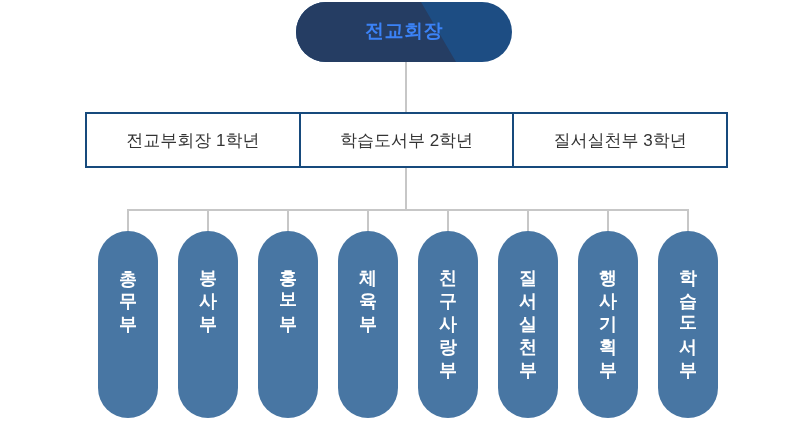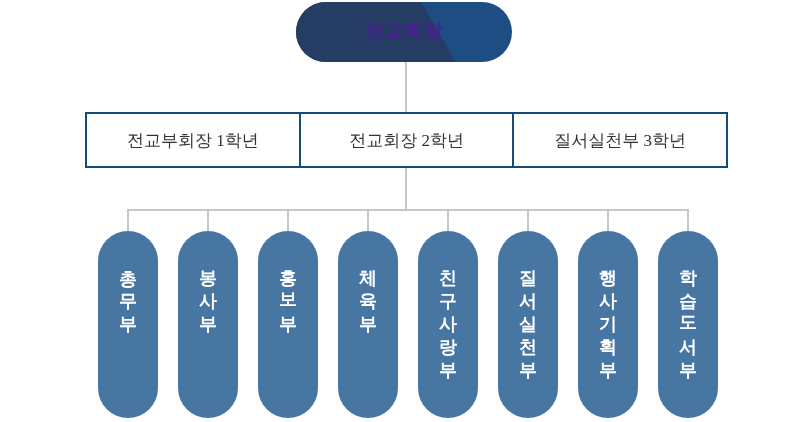--- a/index.html
+++ b/index.html
@@ -15,21 +15,21 @@
   
   .president {
     position: absolute;
     left: 296px; top: 2px;
     width: 216px; height: 60px;
   }
   .president svg { position: absolute; inset: 0; display: block; }
   .president-label {
     position: absolute; inset: 0;
     display: flex; align-items: center; justify-content: center;
-    color: #4c1d95;
+    color: #3b82f6;
     font-size: 19px;
     font-weight: 700;
     letter-spacing: 0.5px;
     padding-bottom: 2px;
   }
 
   
   .connector { position: absolute; background: #c7c7c7; }
   .connector.v { width: 1.5px; }
   .connector.h { height: 1.5px; }
@@ -46,21 +46,20 @@
     border: 2px solid #174a7c;
     background: #ffffff;
     display: flex;
   }
   .vp-cell {
     flex: 1 1 0;
     display: flex; align-items: center; justify-content: center;
     color: #333333;
     font-size: 17px;
     font-weight: 500;
-    font-family: Liberation Serif, serif;
   }
   .vp-cell + .vp-cell { border-left: 2px solid #174a7c; }
 
   
   .pill {
     position: absolute;
     top: 231px;
     width: 60px; height: 187px;
     background: #4876a3;
     border-radius: 30px;
@@ -91,21 +90,21 @@
     <span class="president-label">전교회장</span>
   </div>
 
   <div class="connector v conn-president"></div>
 
   <div class="vp-row">
     <div class="vp-cell">
       <span>전교부회장 1학년</span>
     </div>
     <div class="vp-cell">
-      <span>전교회장 2학년</span>
+      <span>학습도서부 2학년</span>
     </div>
     <div class="vp-cell">
       <span>질서실천부 3학년</span>
     </div>
   </div>
 
   <div class="connector v conn-vp-down"></div>
   <div class="connector h conn-rail"></div>
   <div class="connector v conn-stub" style="left:127px"></div>
   <div class="connector v conn-stub" style="left:207px"></div>

